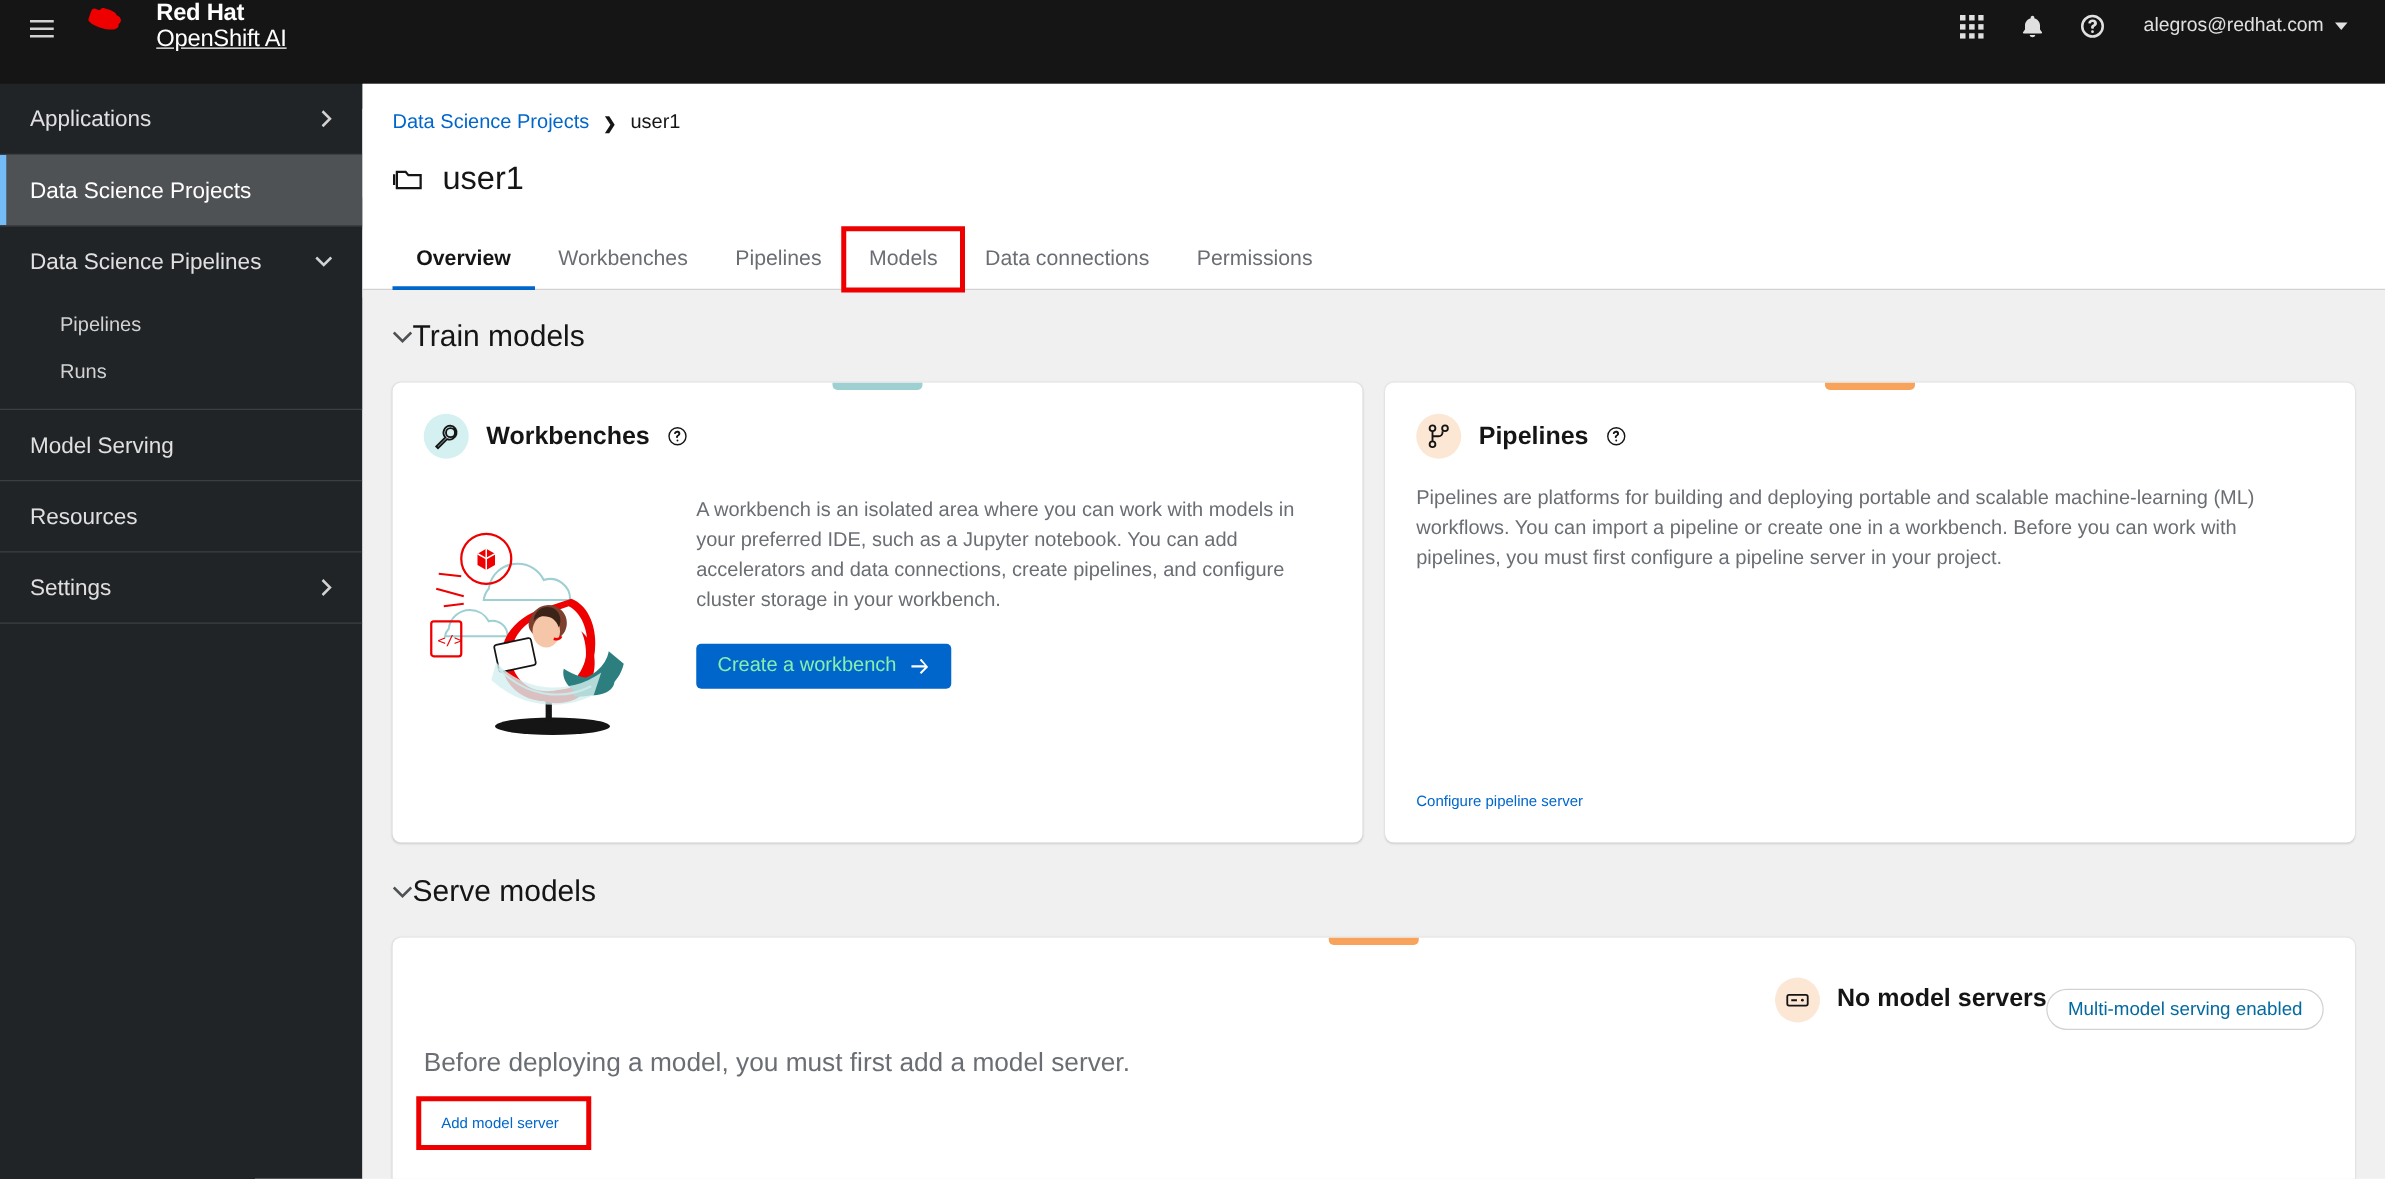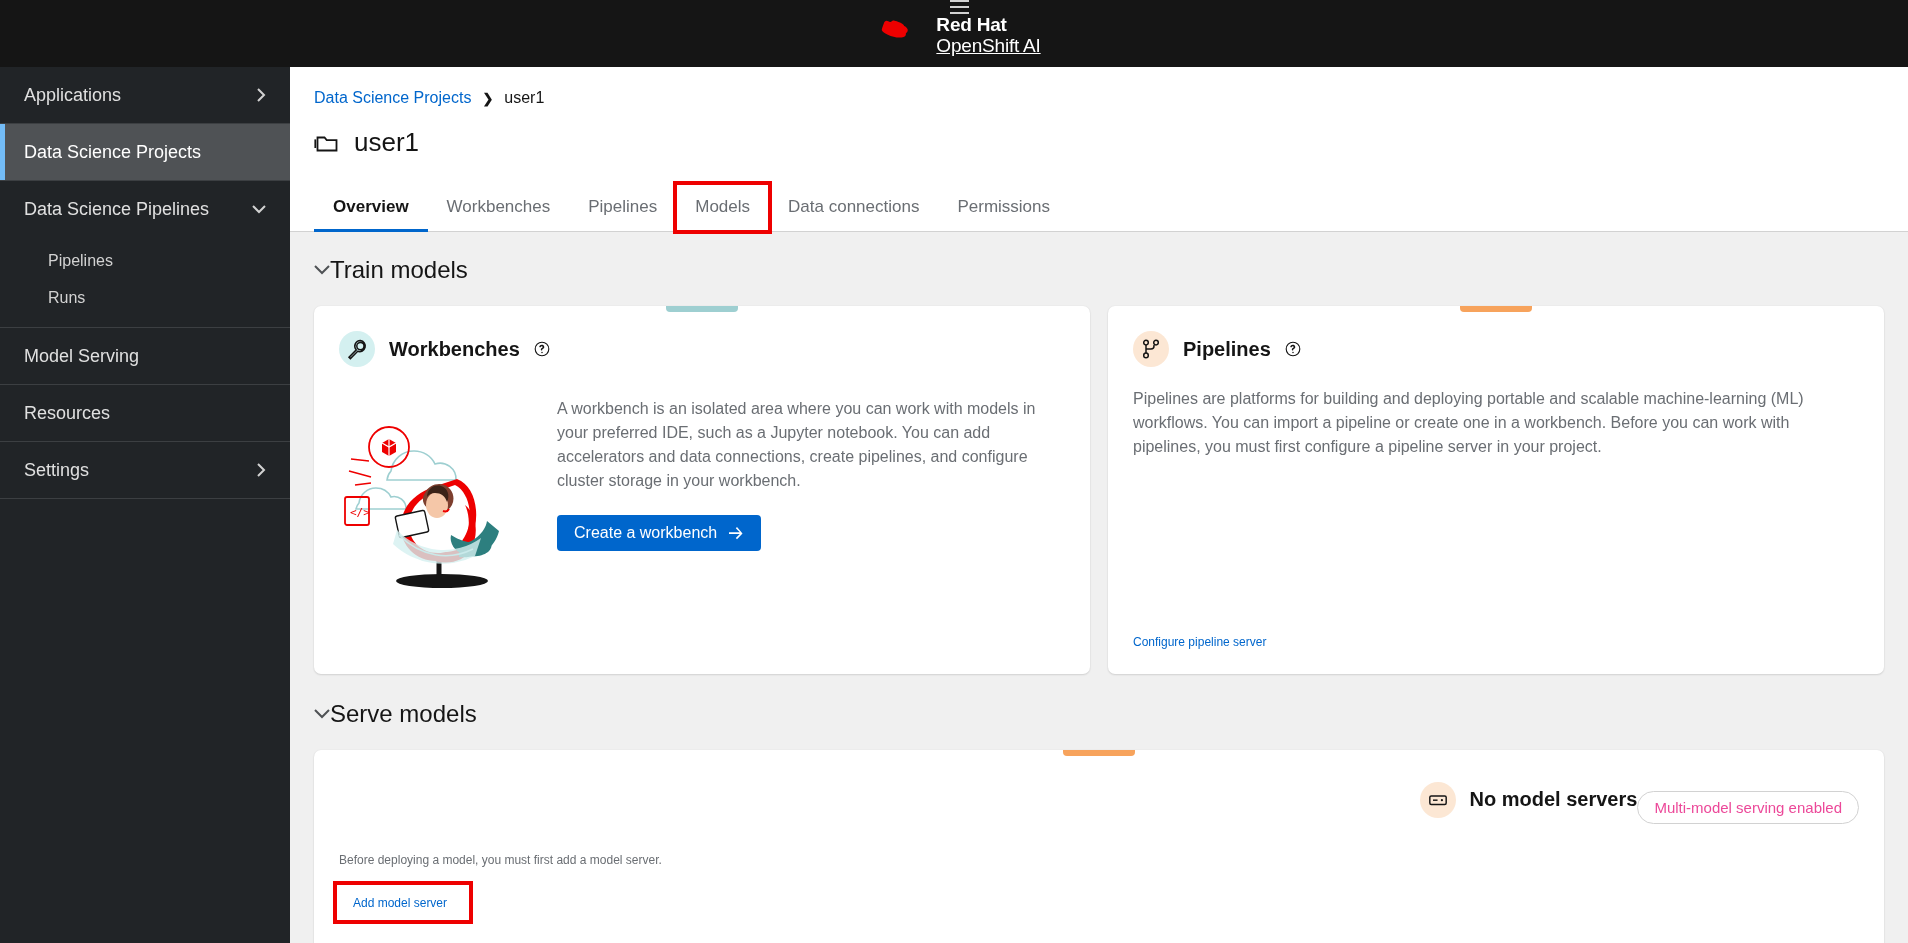--- a/index.html
+++ b/index.html
@@ -8,21 +8,21 @@
     font-family: "Liberation Sans", sans-serif;
     overflow: hidden;
     background: #f0f0f0;
   }
 
   
   .masthead {
     position: absolute; top: 0; left: 0;
     width: 1908px; height: 87px;
     background: #151515;
-    display: flex; align-items: center; flex-direction: column;
+    display: flex; align-items: flex-start;
   }
   .hamburger {
     width: 46px; height: 46px;
     margin-left: 10px;
     display: flex; flex-direction: column;
     justify-content: center; align-items: center;
     gap: 4px; cursor: pointer;
   }
   .hamburger span {
     display: block; width: 19px; height: 2px; background: #d2d2d2;
@@ -192,21 +192,21 @@
     display: flex; align-items: center; justify-content: center;
     flex: none;
   }
   .card-title { font-size: 20px; font-weight: bold; color: #151515; }
   .help-icon { cursor: pointer; display: inline-flex; }
   .card-text {
     font-size: 16px; color: #6a6e73; line-height: 1.5;
   }
   .btn-primary {
     display: inline-flex; align-items: center; gap: 12px;
-    background: #0066cc; color: #ffffff;
+    background: #0066cc; color: #86efac;
     font-size: 16px; padding: 9px 17px;
     border: none; border-radius: 4px; cursor: pointer;
   }
   .link-blue {
     color: #0066cc; font-size: 12px; cursor: pointer;
     display: inline-block;
   }
 
   
   #workbenches-card { width: 790px; height: 368px; }
@@ -224,24 +224,24 @@
     width: 1570px; height: 200px;
     margin-top: 0;
     padding: 25px 25px 0 25px;
   }
   .ms-head-row {
     display: flex; align-items: center;
     justify-content: flex-end;
   }
   .badge-pill {
     border: 1px solid #d2d2d2; border-radius: 30px;
-    padding: 7px 16px; font-size: 15px; color: #ec4899;
+    padding: 7px 16px; font-size: 15px; color: #0369a1;
     background: #fff; white-space: nowrap; margin-top: 16px;
   }
-  .ms-text { font-size: 12px; color: #6a6e73; margin-top: 29px; }
+  .ms-text { font-size: 21px; color: #6a6e73; margin-top: 15px; }
   .annot-box {
     display: inline-block;
     outline: 4px solid #ee0000;
     padding: 8px 22px 9px 16px;
     margin-top: 18px; margin-left: -2px;
   }
 </style>
 </head>
 <body>
 

